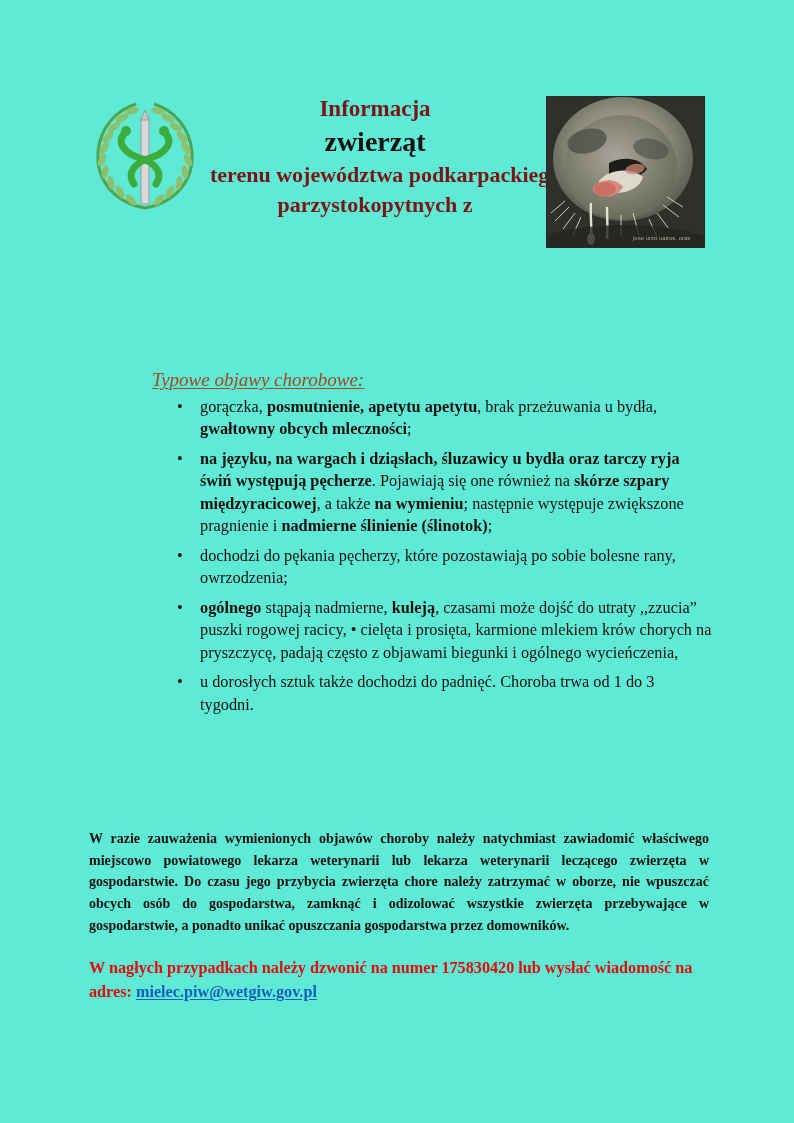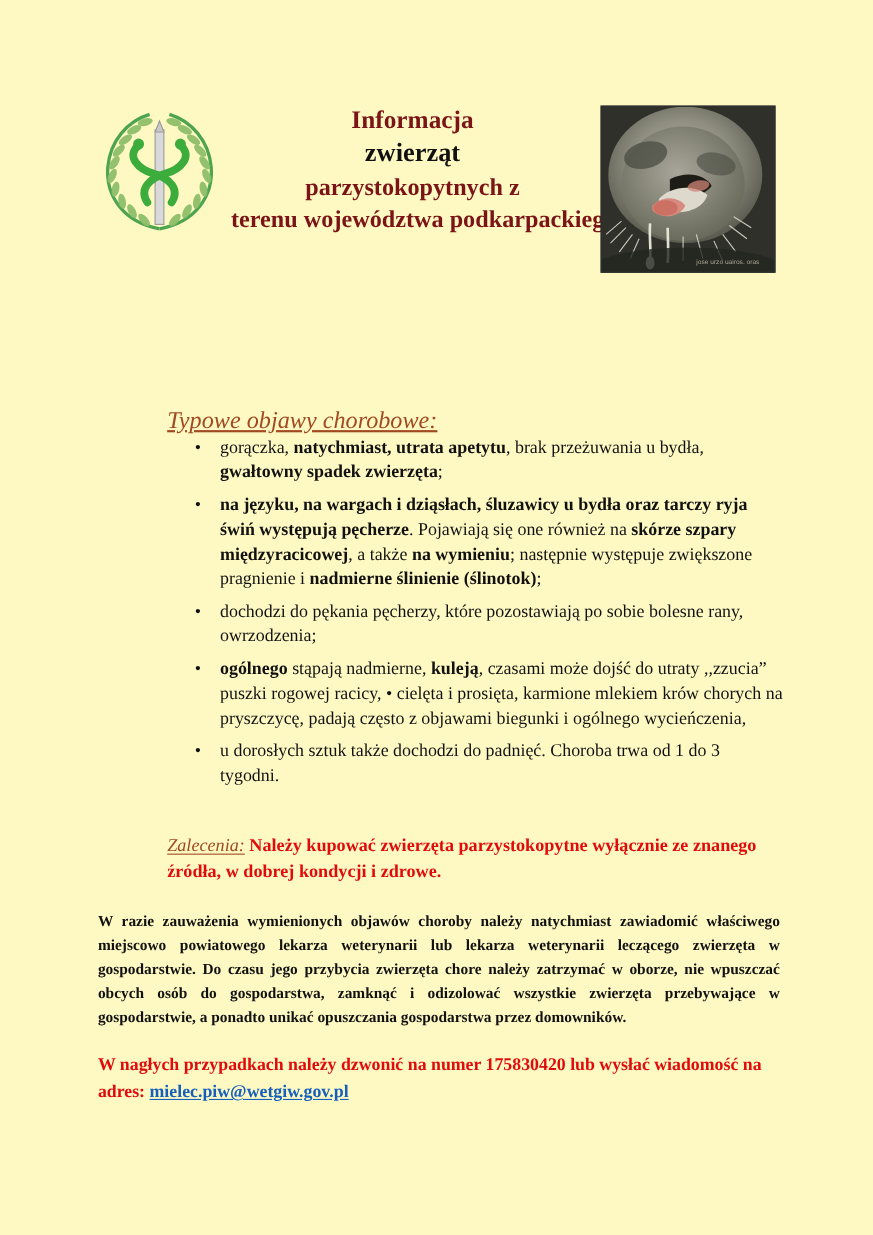--- a/index.html
+++ b/index.html
@@ -14,21 +14,21 @@
     position: relative;
     font-family: "Liberation Serif", "DejaVu Serif", serif;
     color: #000000;
     overflow: hidden;
   }
 
   .page {
     position: relative;
     width: 794px;
     height: 1123px;
-    background: #fef9c3;
+    background: #5eead4;
   }
 
   
   .header {
     position: absolute;
     left: 0;
     top: 88px;
     width: 794px;
     height: 210px;
   }
@@ -57,21 +57,21 @@
   .t-informacja {
     font-size: 23px;
     color: #7B1416;
   }
   .t-pryszczycy {
     font-size: 22px;
     color: #111111;
     letter-spacing: 0px;
   }
   .t-zwierzat {
-    font-size: 24px;
+    font-size: 28px;
     color: #111111;
   }
   .t-big {
     font-size: 22px;
     color: #7B1416;
     line-height: 1.33;
   }
 
   .photo {
     position: absolute;
@@ -94,21 +94,21 @@
     font-size: 16.5px;
     line-height: 2.05;
     color: #111;
   }
   .intro b { font-style: italic; font-weight: bold; }
 
   .section-head {
     position: absolute;
     left: 152px;
     top: 369px;
-    font-size: 22px;
+    font-size: 19px;
     font-style: italic;
     font-weight: normal;
     color: #A14A22;
     text-decoration: underline;
     text-underline-offset: 2px;
   }
 
   .symptoms {
     position: absolute;
     left: 166px;
@@ -228,22 +228,22 @@
           <path d="M78 36 C90 46 78 58 64 62 C50 66 40 76 48 88"></path>
         </g>
         <circle cx="40" cy="35" r="5" fill="#3CAD3C"></circle>
         <circle cx="78" cy="35" r="5" fill="#3CAD3C"></circle>
       </svg>
     </div>
 
     <div class="title-block">
       <div class="title-line t-informacja">Informacja</div>
       <div class="title-line t-zwierzat">zwierząt</div>
+      <div class="title-line t-big">terenu województwa podkarpackiego.</div>
       <div class="title-line t-big">parzystokopytnych z</div>
-      <div class="title-line t-big">terenu województwa podkarpackiego.</div>
     </div>
 
     <div class="photo">
       <svg viewBox="0 0 157 150" preserveAspectRatio="none" xmlns="http://www.w3.org/2000/svg">
         <defs>
           <radialGradient id="muz" cx="48%" cy="42%" r="68%">
             <stop offset="0%" stop-color="#b9b7ab"></stop>
             <stop offset="48%" stop-color="#8e8d80"></stop>
             <stop offset="100%" stop-color="#46483c"></stop>
           </radialGradient>
@@ -287,30 +287,27 @@
         <ellipse cx="78" cy="150" rx="90" ry="22" fill="#23251f" opacity="0.8"></ellipse>
         <text x="86" y="143" font-family="Liberation Sans, sans-serif" font-size="6" fill="#b9b4a2" opacity="0.9">jose urzo uairos.   oras</text>
       </svg>
     </div>
   </div>
 
 
   <div class="section-head">Typowe objawy chorobowe:</div>
 
   <ul class="symptoms" id="symptom-list">
-      <li><span class="bullet">•</span><span><span>gorączka, </span><strong>natychmiast, utrata apetytu</strong><span>, brak przeżuwania u bydła, </span><strong>gwałtowny spadek zwierzęta</strong><span>;</span></span></li>
+      <li><span class="bullet">•</span><span><span>gorączka, </span><strong>posmutnienie, apetytu apetytu</strong><span>, brak przeżuwania u bydła, </span><strong>gwałtowny obcych mleczności</strong><span>;</span></span></li>
       <li><span class="bullet">•</span><span><strong>na języku, na wargach i dziąsłach, śluzawicy u bydła oraz tarczy ryja świń występują pęcherze</strong><span>. Pojawiają się one również na </span><strong>skórze szpary międzyracicowej</strong><span>, a także </span><strong>na wymieniu</strong><span>; następnie występuje zwiększone pragnienie i </span><strong>nadmierne ślinienie (ślinotok)</strong><span>;</span></span></li>
       <li><span class="bullet">•</span><span><span>dochodzi do pękania pęcherzy, które pozostawiają po sobie bolesne rany, owrzodzenia;</span></span></li>
       <li><span class="bullet">•</span><span><strong>ogólnego</strong><span> stąpają nadmierne, </span><strong>kuleją</strong><span>, czasami może dojść do utraty ,,zzucia” puszki rogowej racicy, • cielęta i prosięta, karmione mlekiem krów chorych na pryszczycę, padają często z objawami biegunki i ogólnego wycieńczenia,</span></span></li>
       <li><span class="bullet">•</span><span><span>u dorosłych sztuk także dochodzi do padnięć. Choroba trwa od 1 do 3 tygodni.</span></span></li>
     </ul>
 
-  <div class="recommend">
-    <span class="lead">Zalecenia:</span><span> Należy kupować zwierzęta parzystokopytne wyłącznie ze znanego źródła, w dobrej kondycji i zdrowe.</span>
-  </div>
 
   <div class="notice">W razie zauważenia wymienionych objawów choroby należy natychmiast zawiadomić właściwego miejscowo powiatowego lekarza weterynarii lub lekarza weterynarii leczącego zwierzęta w gospodarstwie. Do czasu jego przybycia zwierzęta chore należy zatrzymać w oborze, nie wpuszczać obcych osób do gospodarstwa, zamknąć i odizolować wszystkie zwierzęta przebywające w gospodarstwie, a ponadto unikać opuszczania gospodarstwa przez domowników.</div>
 
   <div class="emergency">
     <span>W nagłych przypadkach należy dzwonić na numer 175830420 lub wysłać wiadomość na adres: </span><a class="email" href="#">mielec.piw@wetgiw.gov.pl</a>
   </div>
 
 </div>
 
 </body></html>

